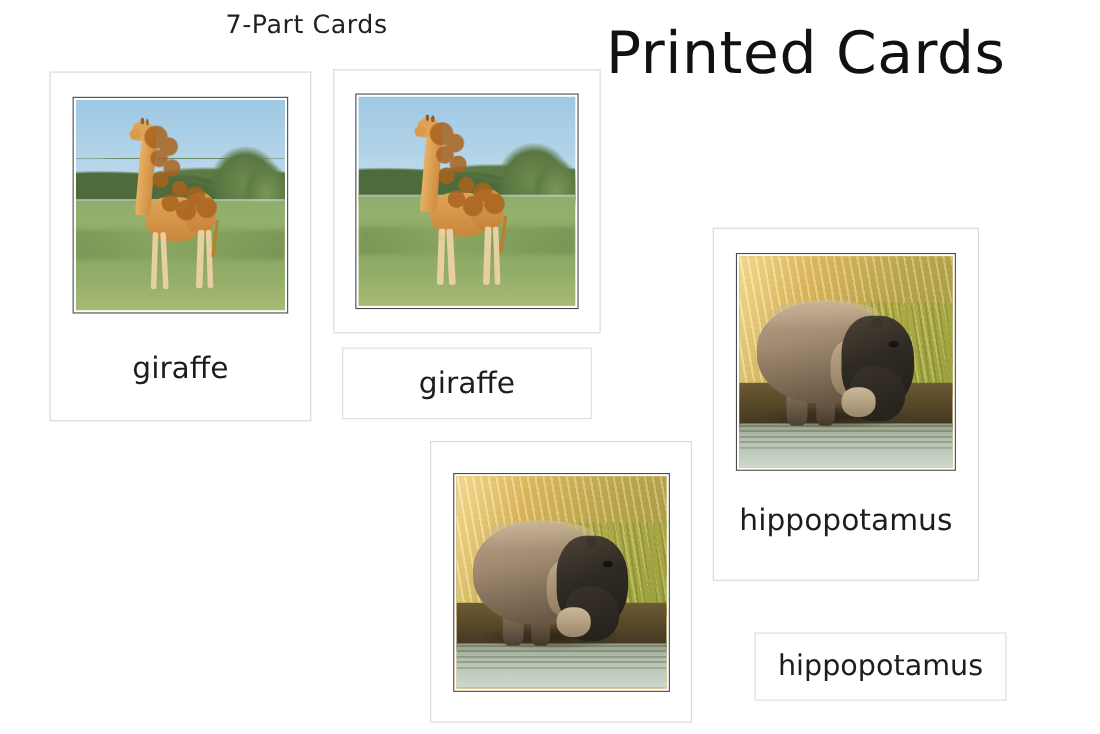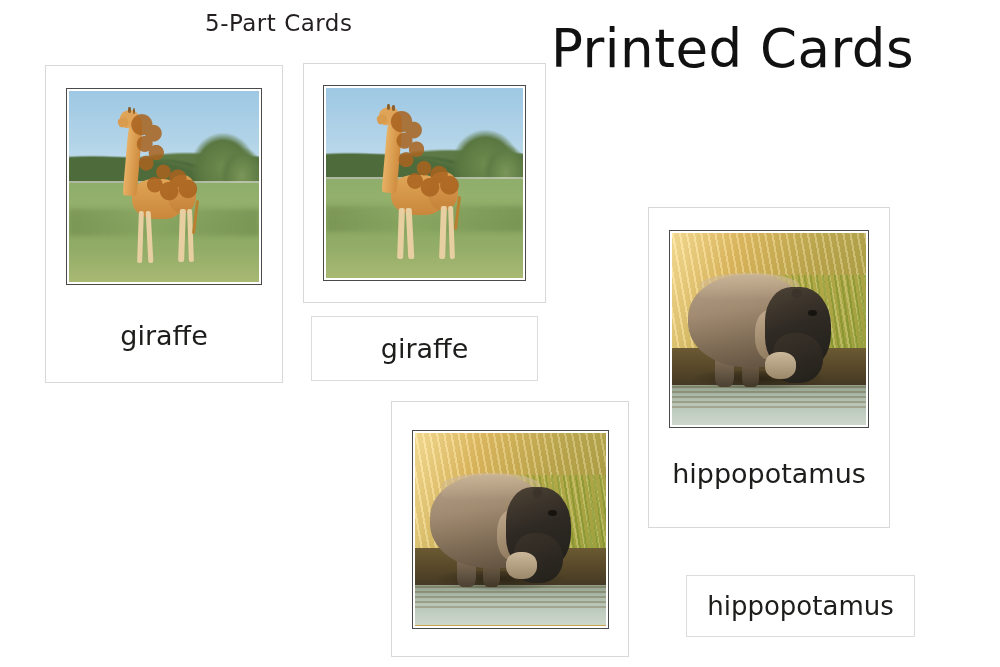--- a/index.html
+++ b/index.html
@@ -178,21 +178,21 @@
   .h-leg-b { position:absolute; left:36%; top:64%; width:9%; height:16%;
              background: linear-gradient(#7d6a53,#423828); border-radius: 28%; }
   .h-shadow { position:absolute; left:10%; top:72%; width:70%; height:10%;
              background: radial-gradient(ellipse at 50% 40%, rgba(30,24,14,.65), rgba(30,24,14,0) 70%); }
 </style>
 </head>
 <body>
 
 <div id="page">
 
-  <div class="heading-small">5-Part Cards</div>
+  <div class="heading-small">7-Part Cards</div>
 
   <div class="heading-large">Printed Cards</div>
 
   <div class="card" style="left:45px; top:65px; width:238px; height:318px; padding-top:22px;">
     <div class="photo-frame" style="width:196px; height:197px;">
       <div class="photo giraffe-scene">
         <div class="g-sky"></div>
         <div class="g-treeline"></div>
         <div class="g-bigtree"></div>
         <div class="g-bigtree2"></div>

